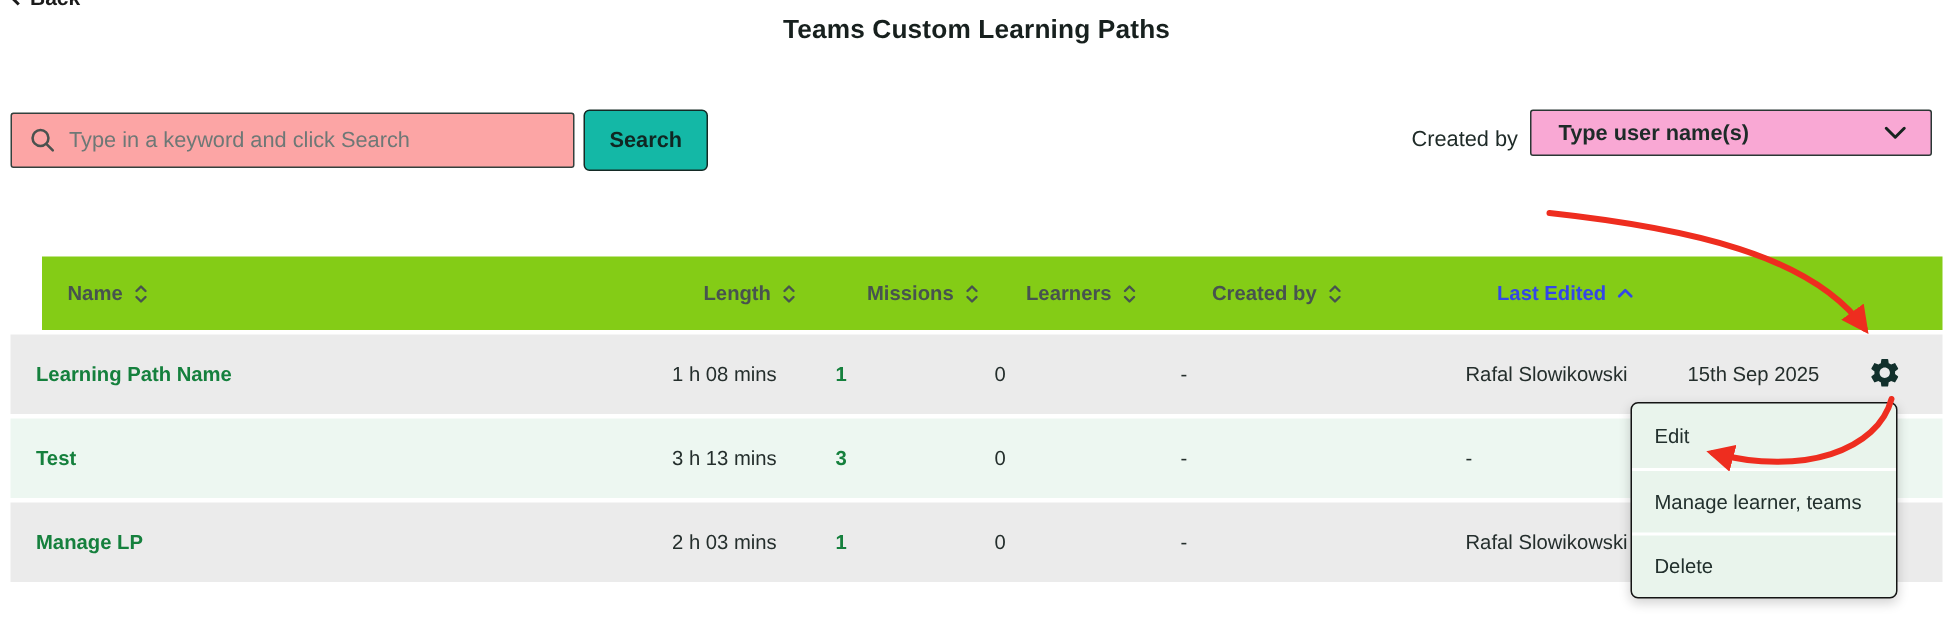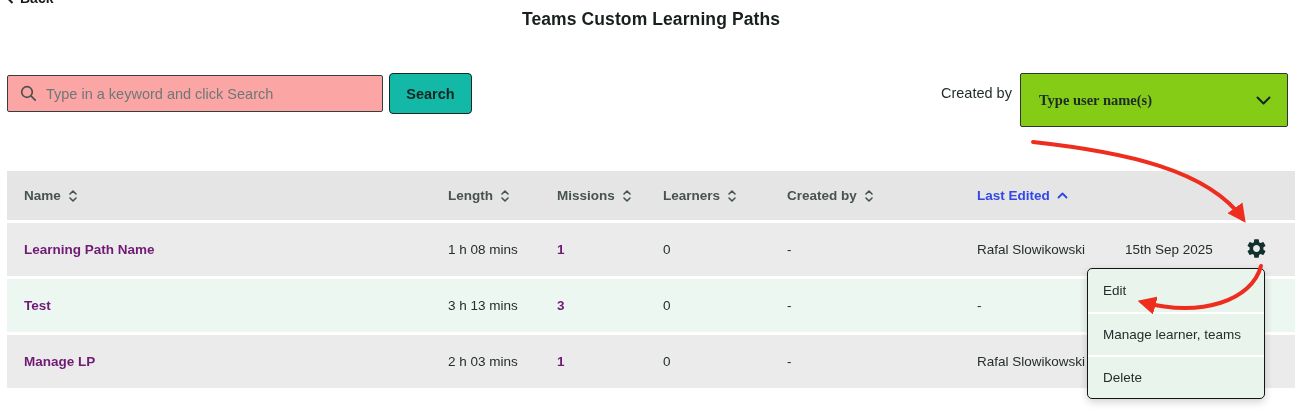--- a/index.html
+++ b/index.html
@@ -17,40 +17,40 @@
                  border:1.6px solid #33403d; border-radius:2px; background:#fca5a5;
                  display:flex; align-items:center; padding-left:12px; gap:9px; }
   .search-wrap input { border:none; outline:none; flex:1; font-size:14.5px;
                        font-family:"Liberation Sans", sans-serif; color:#333; background:transparent; }
   .search-wrap input::placeholder { color:#6e7876; }
   .search-btn { position:absolute; left:389px; top:73px; width:83px; height:41px;
                 background:#14b8a6; border:1.7px solid #142a25; border-radius:4px;
                 font-family:"Liberation Sans", sans-serif; font-size:14.5px; font-weight:700;
                 color:#102622; cursor:pointer; }
   .createdby-label { position:absolute; left:941px; top:85px; font-size:14.5px; color:#1e2a27; }
-  .createdby-dd { position:absolute; left:1020px; top:73px; width:268px; height:54px;
-                  border:1.6px solid #2a3734; border-radius:2px; background:#84cc16;
+  .createdby-dd { position:absolute; left:1020px; top:73px; width:268px; height:31px;
+                  border:1.6px solid #2a3734; border-radius:2px; background:#f9a8d4;
                   display:flex; align-items:center; justify-content:space-between;
-                  padding:0 16px 0 18px; cursor:pointer;font-family:Liberation Serif, serif; }
+                  padding:0 16px 0 18px; cursor:pointer; }
   .createdby-dd .dd-value { font-size:14.5px; font-weight:600; color:#1d2b28; }
 
   
   .table { position:absolute; left:7px; top:171px; width:1288px; }
   .thead, .tr { display:grid; grid-template-columns:424px 109px 106px 124px 190px 148px 127px 1fr;
                 align-items:center; }
-  .thead { height:49px; background:#e5e5e5; }
+  .thead { height:49px; background:#84cc16;margin-left:21px; }
   .th { padding-left:17px; display:flex; align-items:center; gap:7px;
         font-size:13.5px; font-weight:600; color:#47534f; cursor:pointer; }
   .th.active { color:#3347e8; }
   .th.active svg { stroke:#3347e8; }
   .tr { height:53px; margin-top:3px; font-size:13.5px; color:#242e2c; }
   .tr.gray { background:#ebebeb; }
   .tr.green { background:#edf7f1; }
   .td { padding-left:17px; }
-  .td a { color:#701a75; font-weight:600; text-decoration:none; cursor:pointer; }
+  .td a { color:#15803d; font-weight:600; text-decoration:none; cursor:pointer; }
   .td.actions { padding-left:10px; }
   .gear-btn { background:none; border:none; cursor:pointer; line-height:0; padding:0; }
 
   
   .ctx-menu { position:absolute; left:1087px; top:268px; width:178px;
               background:#e9f4ec; border:1px solid #141414; border-radius:5px;
               box-shadow:0 3px 8px rgba(0,0,0,.18); z-index:40; overflow:hidden; }
   .ctx-item { height:43px; display:flex; align-items:center; padding-left:15px;
               font-size:13.5px; color:#22302d; cursor:pointer; }
   .ctx-item + .ctx-item { border-top:2px solid #ffffff; }

